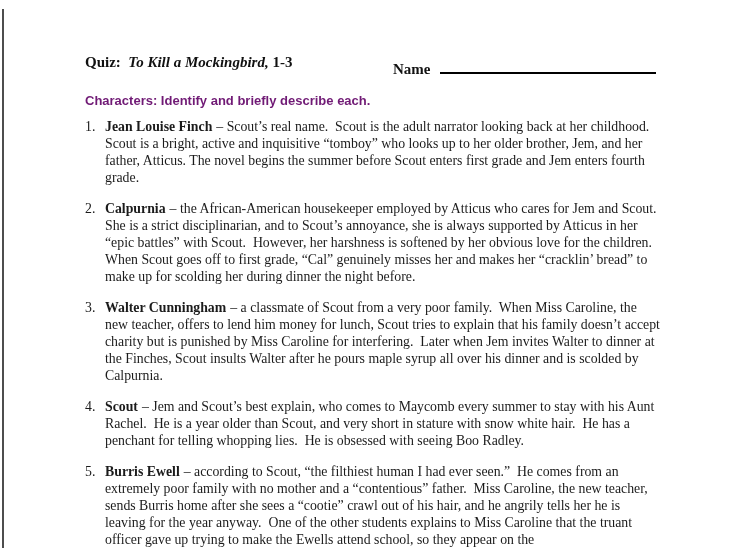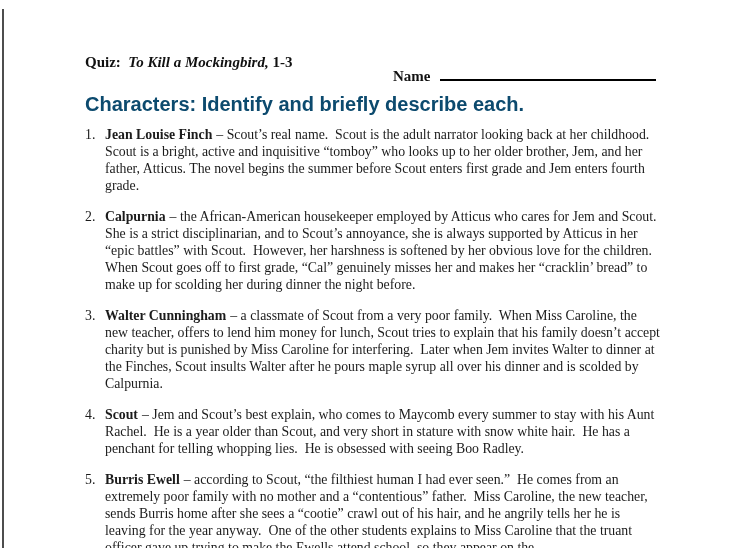--- a/index.html
+++ b/index.html
@@ -34,34 +34,34 @@
     height: 19px;
     font-family: Liberation Serif, serif;
     font-size: 15px;
     font-weight: bold;
     color: #111111;
     margin-bottom: 20px;
     white-space: pre;
   }
   .quiz-part { position: absolute; left: 0; top: 0; }
   .quiz-title { font-style: italic; }
-  .name-part { position: absolute; left: 308px; top: 12px; }
+  .name-part { position: absolute; left: 308px; top: 5px; }
   .name-blank {
     display: inline-block;
     width: 216px;
     height: 13px;
     margin-left: 9px;
     border-bottom: 2px solid #000000;
     vertical-align: baseline;
   }
   .section-heading {
     font-family: "Liberation Sans", sans-serif;
-    font-size: 20px;
+    font-size: 13px;
     font-weight: bold;
-    color: #0c4a6e;
+    color: #701a75;
     margin-bottom: 10px;
   }
   .char-list {
     font-family: "Liberation Serif", serif;
     font-size: 13.8px;
     line-height: 17px;
     color: #1b1b1b;
   }
   .char-item {
     display: flex;

